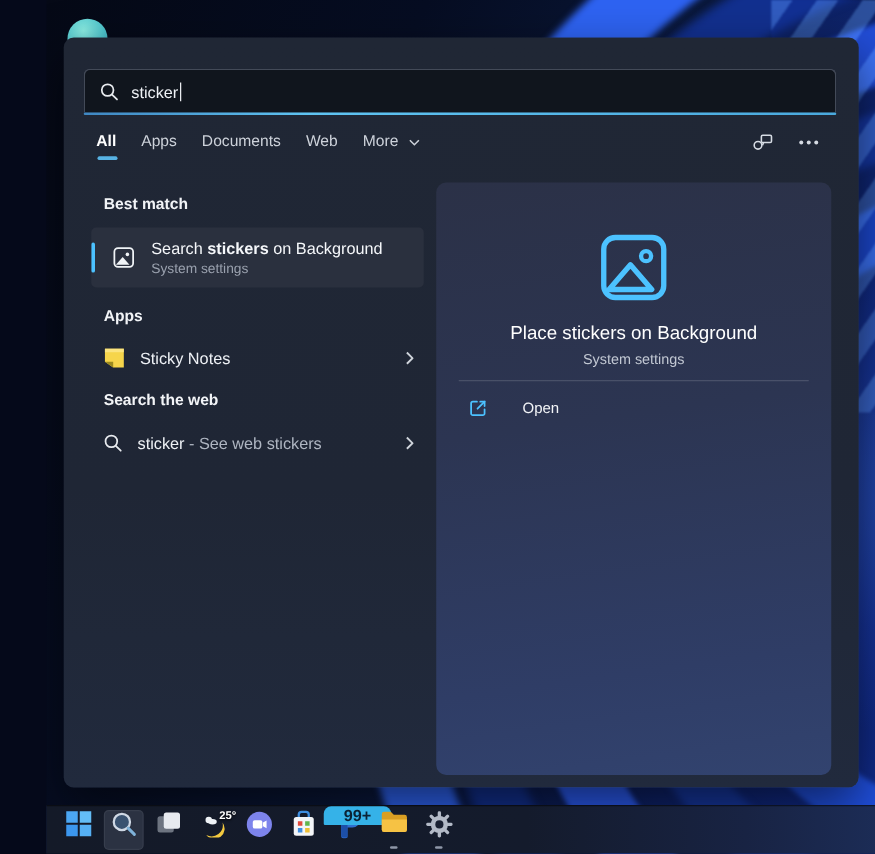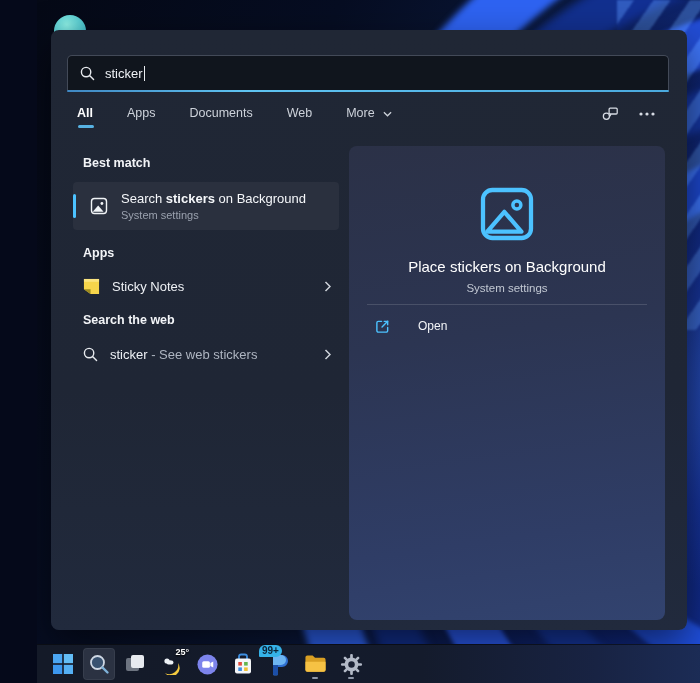--- a/index.html
+++ b/index.html
@@ -32,21 +32,21 @@
     border-radius:8px; box-shadow:0 16px 40px rgba(0,0,0,.55); }
 
   .search-box { position:absolute; left:16px; top:25px; width:602px; height:35px;
     background:#10151d; border:1px solid #434a58; border-bottom:none; border-radius:5px 5px 0 0;
     display:flex; align-items:center; padding:0 12px; }
   .search-underline { position:absolute; left:16px; top:60px; width:602px; height:2px;
     background:linear-gradient(90deg,#3f87c2,#5fc4f2 30%,#4aa9dd); border-radius:1px; }
   .search-text { color:#eef1f5; font-size:13px; margin-left:10px; }
   .caret { display:inline-block; width:1px; height:15px; background:#e9ecf0; margin-left:1px; vertical-align:middle; }
 
-  .tabs { position:absolute; left:26px; top:76px; display:flex; gap:34px; align-items:center; }
+  .tabs { position:absolute; left:26px; top:76px; display:flex; gap:20px; align-items:center; }
   .tab { color:#cdd2da; font-size:12.5px; padding-bottom:8px; position:relative; cursor:default; }
   .tab.active { color:#ffffff; font-weight:bold; }
   .tab.active::after { content:""; position:absolute; left:1px; bottom:0; width:16px; height:3px;
     border-radius:2px; background:#57b2e3; }
   .tab .chev { margin-left:5px; }
   .hdr-icons { position:absolute; right:32px; top:76px; display:flex; gap:20px; align-items:center; }
 
   .sec-label { position:absolute; left:32px; color:#f2f4f7; font-size:12.5px; font-weight:bold; }
 
   .best-item { position:absolute; left:22px; top:152px; width:266px; height:48px;
@@ -70,26 +70,26 @@
   .pv-title { position:absolute; left:0; top:112px; width:100%; text-align:center; color:#ffffff; font-size:15px; }
   .pv-sub { position:absolute; left:0; top:136px; width:100%; text-align:center; color:#c2c8d3; font-size:11.5px; }
   .pv-div { position:absolute; left:18px; top:158px; width:280px; height:1px; background:rgba(255,255,255,.14); }
   .pv-open { position:absolute; left:26px; top:173px; display:flex; gap:28px; }
   .pv-open span { color:#f2f4f7; font-size:12px; }
 
   
   .taskbar { position:absolute; left:0; top:644px; width:700px; height:39px; z-index:3;
     background:linear-gradient(90deg,#141a28 0%,#141b2c 55%,#182343 80%,#1d2f5c 100%);
     border-top:1px solid rgba(0,0,0,.5); display:flex; align-items:center; padding-left:10px; }
-  .tb-cell { width:32px; height:32px; margin-right:4px; display:flex; align-items:center; justify-content:center;
+  .tb-cell { width:32px; height:32px; margin-right:4px; display:flex; justify-content:center;
     border-radius:4px; position:relative; }
   .tb-cell.active { background:#2b3242; box-shadow:inset 0 0 0 1px rgba(255,255,255,.06); }
   .run-dash { position:absolute; bottom:1px; left:13px; width:6px; height:2px; border-radius:1px; background:#8e97a8; }
-  .badge { position:absolute; left:-4px; top:-3px; background:#35b2e8; color:#0b2235; font-size:10px; font-weight:bold;
-    padding:1px 3px; border-radius:6px 6px 6px 1px; line-height:1; }
+  .badge { position:absolute; left:-4px; top:-3px; background:#35b2e8; color:#0b2235; font-size:13px; font-weight:bold;
+    padding:1px 16px; border-radius:6px 6px 6px 1px; line-height:1; }
   .temp { position:absolute; right:-2px; top:-1px; color:#fff; font-size:9px; font-weight:bold; text-shadow:0 1px 2px #000; }
 </style>
 </head>
 <body>
 
 <div class="stage">
 
   <div class="wallpaper">
     <div class="rb rb4"></div>
     <div class="rb rb5"></div>

